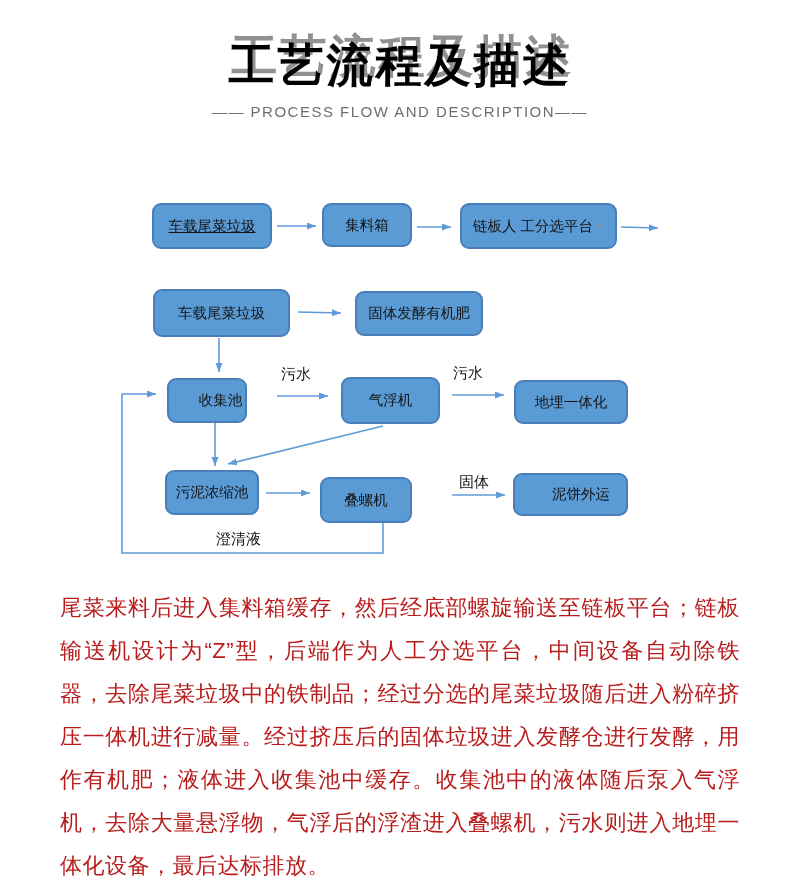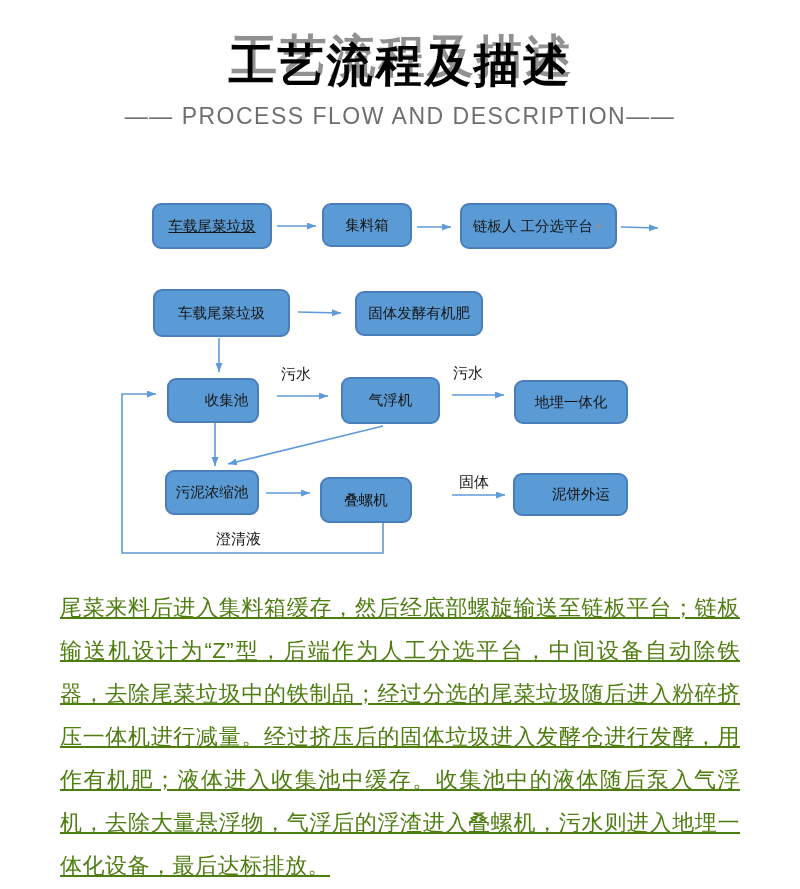--- a/index.html
+++ b/index.html
@@ -8,54 +8,54 @@
     font-family:"Liberation Sans", sans-serif; overflow:hidden;
   }
   
   .hdr { position:absolute; top:0; left:0; width:800px; text-align:center; }
   .hdr h1 {
     margin:40px 0 0; font-size:46px; line-height:1.1; font-weight:900;
     color:#000; letter-spacing:3px;
     text-shadow:3px -9px 0 #919191;
   }
   .hdr .subtitle {
-    margin-top:12px; font-size:23px; color:#6e6e6e; letter-spacing:1.5px;
+    margin-top:12px; font-size:15px; color:#6e6e6e; letter-spacing:1.5px;
     font-weight:400;
   }
   
   .flowchart { position:absolute; top:190px; left:0; width:800px; height:400px; }
   .flowchart svg { position:absolute; top:0; left:0; }
   .node {
     position:absolute; box-sizing:border-box;
     background:#5b9bd5; border:2px solid #4a7ebb; border-radius:9px;
     display:flex; align-items:center; justify-content:center;
     font-size:14.5px; color:#141414; white-space:nowrap;
   }
   .node .ret { color:#9a9388; font-size:11px; margin-left:2px; }
   .n1  { left:152px; top:13px;  width:120px; height:46px;text-decoration:underline; }
   .n2  { left:322px; top:13px;  width:90px;  height:44px; }
   .n3  { left:460px; top:13px;  width:157px; height:46px; }
   .n4  { left:153px; top:99px;  width:137px; height:48px; }
   .n5  { left:355px; top:101px; width:128px; height:45px; }
-  .n6  { left:167px; top:188px; width:92px;  height:45px;padding-left:27px; }
+  .n6  { left:167px; top:188px; width:80px;  height:45px;padding-left:27px; }
   .n7  { left:341px; top:187px; width:99px;  height:47px; }
   .n8  { left:514px; top:190px; width:114px; height:44px; }
   .n9  { left:165px; top:280px; width:94px;  height:45px; }
   .n10 { left:320px; top:287px; width:92px;  height:46px; }
   .n11 { left:513px; top:283px; width:115px; height:43px;padding-left:21px; }
   .elabel { position:absolute; font-size:15px; color:#141414; white-space:nowrap; }
   .el1 { left:281px; top:175px; }
   .el2 { left:453px; top:174px; }
   .el3 { left:459px; top:283px; }
   .el4 { left:216px; top:340px; }
   
   .description {
     position:absolute; top:586px; left:60px; width:680px; margin:0;
-    font-size:22px; line-height:43px; color:#4d7c0f;
-    text-align:justify; letter-spacing:0.5px;text-decoration:underline;
+    font-size:22px; line-height:43px; color:#b91c1c;
+    text-align:justify; letter-spacing:0.5px;
   }
 </style>
 </head>
 <body>
 
 <div class="page">
 
   <div class="hdr">
     <h1>工艺流程及描述</h1>
     <div class="subtitle">—— PROCESS FLOW AND DESCRIPTION——</div>

